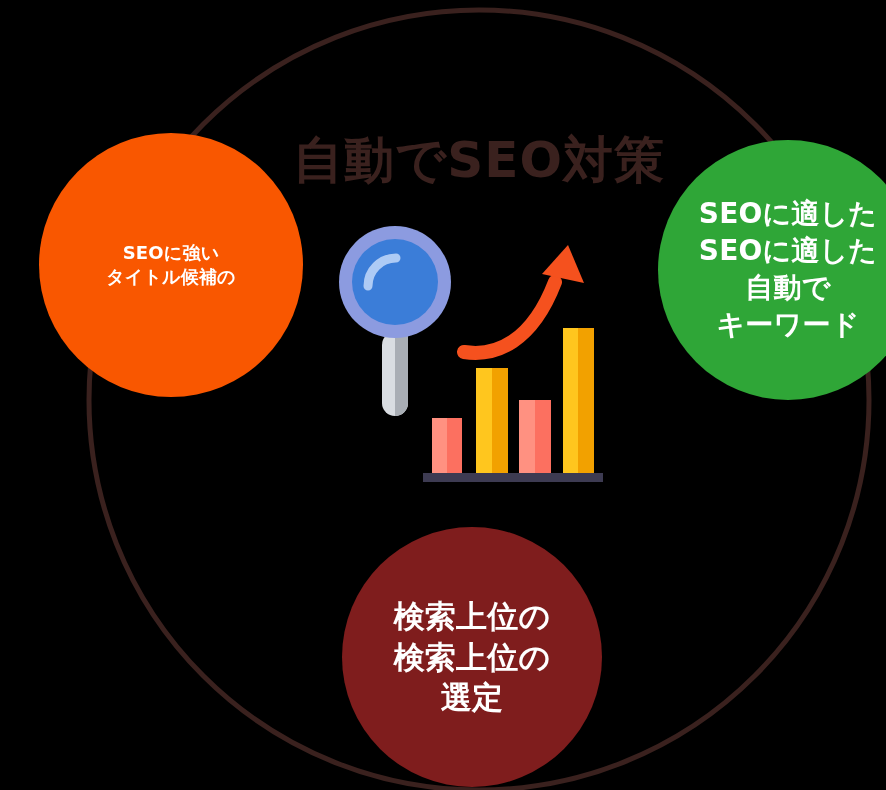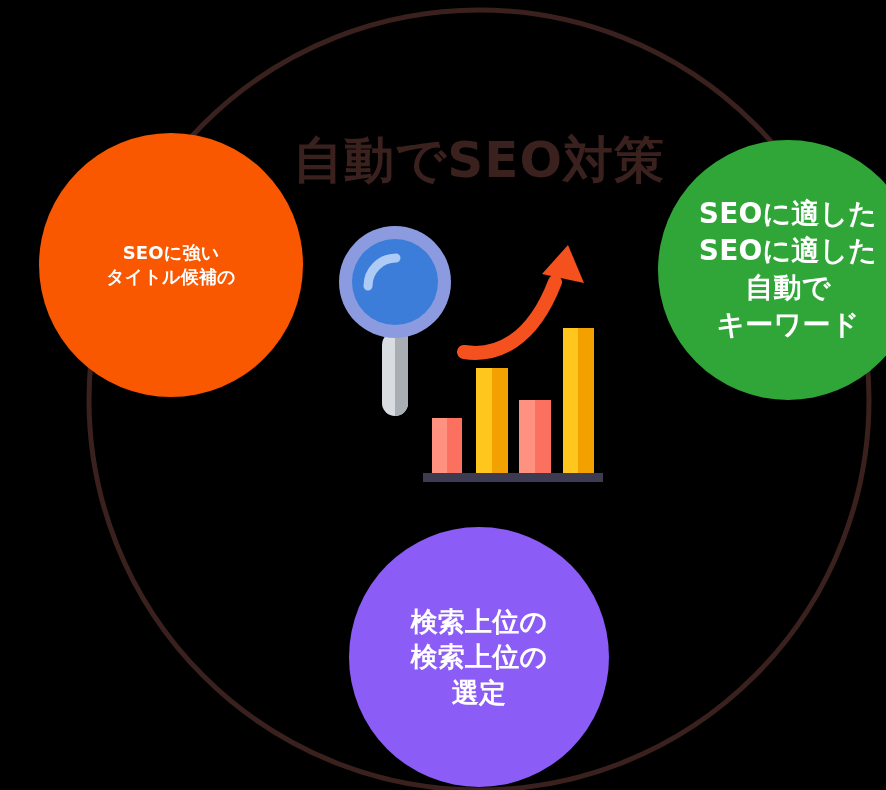--- a/index.html
+++ b/index.html
@@ -59,26 +59,26 @@
   }
   #node-html-rewrite {
     left: 622px;
     top: 140px;
     width: 260px;
     height: 260px;
     background: #2FA637;
     font-size: 28px;
   }
   #node-keyword-selection {
-    left: 313px;
+    left: 306px;
     top: 527px;
     width: 260px;
     height: 260px;
-    background: #8b5cf6;
-    font-size: 27px;
+    background: #7f1d1d;
+    font-size: 31px;
   }
   
   #heading {
     position: absolute;
     left: 0;
     top: 135px;
     width: 886px;
     text-align: center;
     color: #3A211E;
     font-size: 50px;

